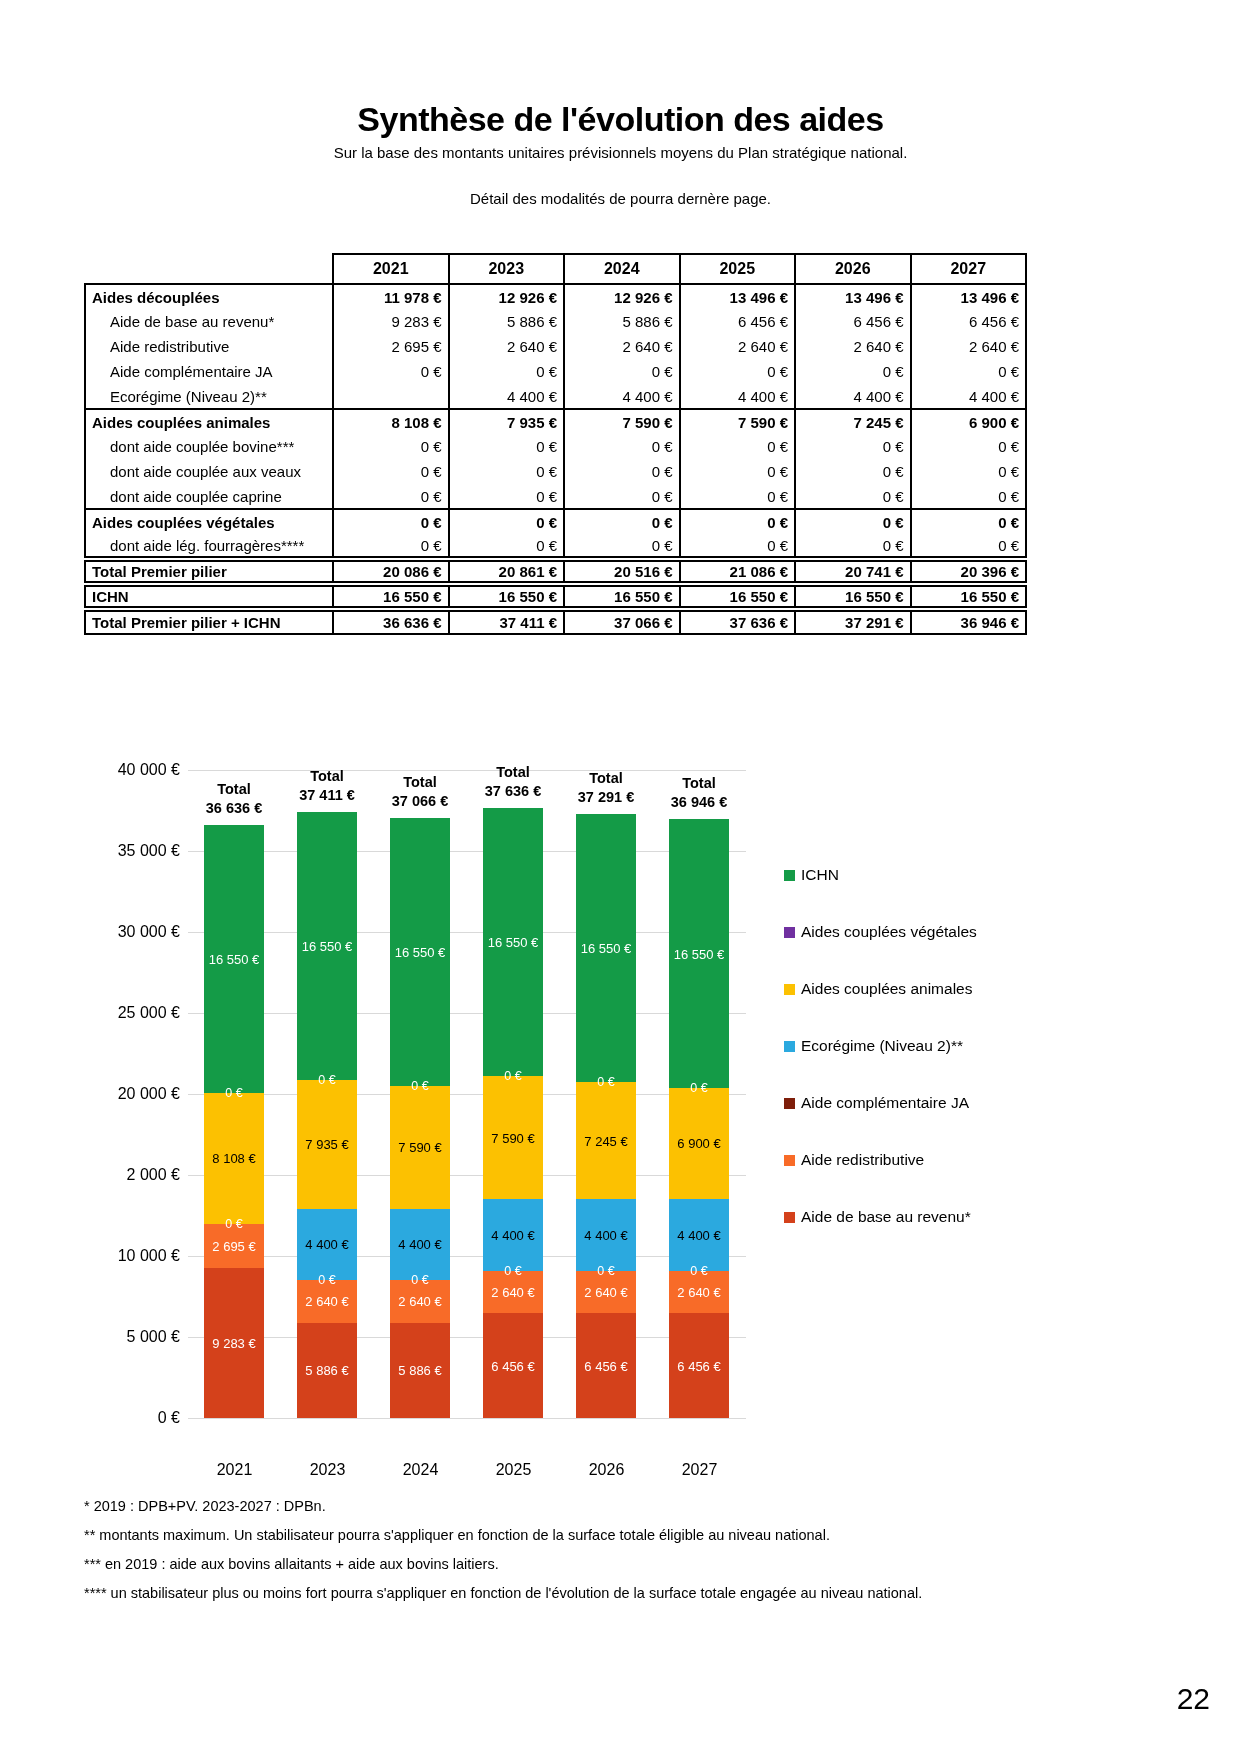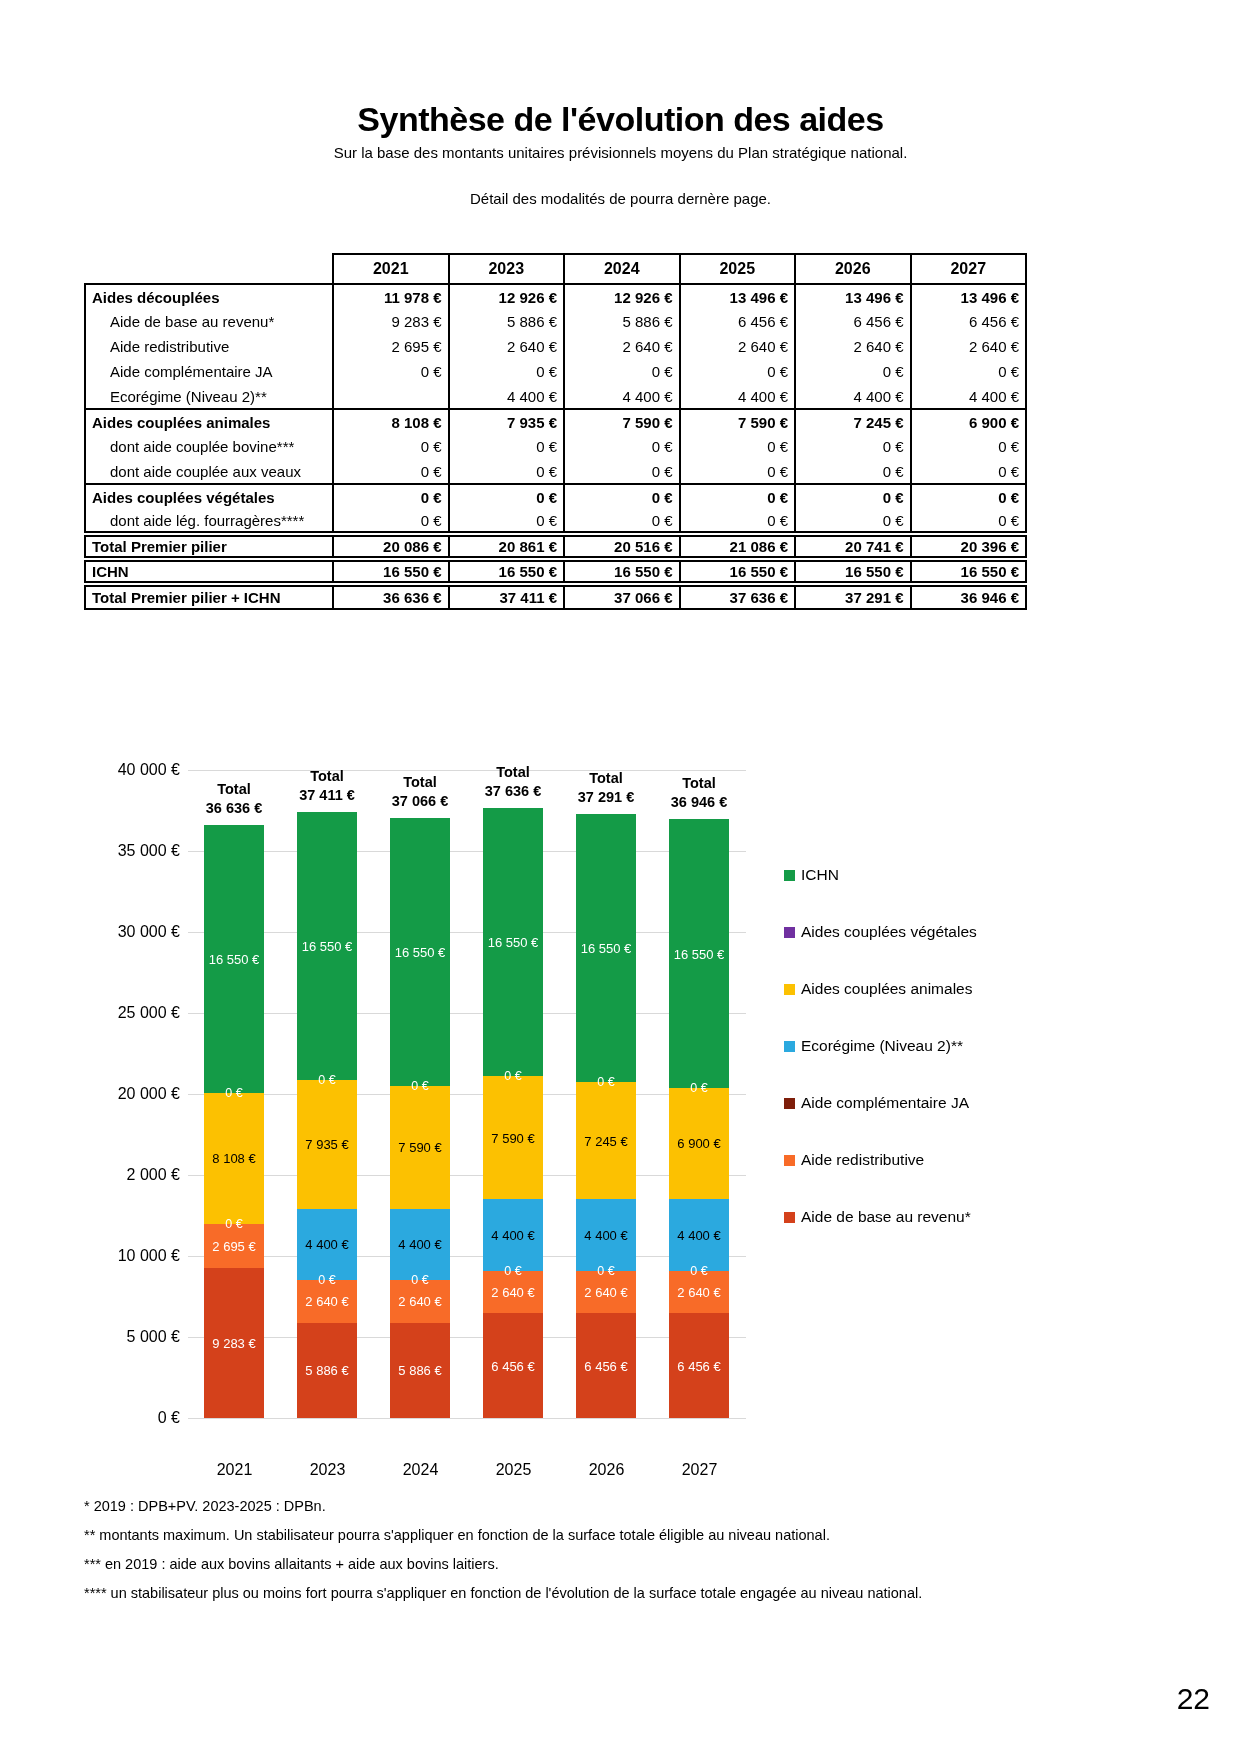--- a/index.html
+++ b/index.html
@@ -167,20 +167,29 @@
         <td class="lbl ind">dont aide couplée bovine***</td>
         <td class="val">0 €</td>
         <td class="val">0 €</td>
         <td class="val">0 €</td>
         <td class="val">0 €</td>
         <td class="val">0 €</td>
         <td class="val">0 €</td>
       </tr>
       <tr>
         <td class="lbl ind">dont aide couplée aux veaux</td>
+        <td class="val">0 €</td>
+        <td class="val">0 €</td>
+        <td class="val">0 €</td>
+        <td class="val">0 €</td>
+        <td class="val">0 €</td>
+        <td class="val">0 €</td>
+      </tr>
+      <tr>
+        <td class="lbl ind">dont aide couplée caprine</td>
         <td class="val">0 €</td>
         <td class="val">0 €</td>
         <td class="val">0 €</td>
         <td class="val">0 €</td>
         <td class="val">0 €</td>
         <td class="val">0 €</td>
       </tr>
       <tr class="bold sep-thick">
         <td class="lbl">Aides couplées végétales</td>
         <td class="val">0 €</td>
@@ -431,18 +440,18 @@
         <span class="legend-text">Aide redistributive</span>
       </div>
       <div class="legend-item">
         <span class="legend-swatch" style="background: rgb(212, 65, 27);"></span>
         <span class="legend-text">Aide de base au revenu*</span>
       </div>
     </div>
 </div>
 
 <div id="footnotes">
-    <div class="fn">* 2019 : DPB+PV. 2023-2025 : DPBn.</div>
+    <div class="fn">* 2019 : DPB+PV. 2023-2027 : DPBn.</div>
     <div class="fn">** montants maximum. Un stabilisateur pourra s'appliquer en fonction de la surface totale éligible au niveau national.</div>
     <div class="fn">*** en 2019 : aide aux bovins allaitants + aide aux bovins laitiers.</div>
     <div class="fn">**** un stabilisateur plus ou moins fort pourra s'appliquer en fonction de l'évolution de la surface totale engagée au niveau national.</div>
   </div>
 <div class="pagenum">22</div>
 
 </body></html>

